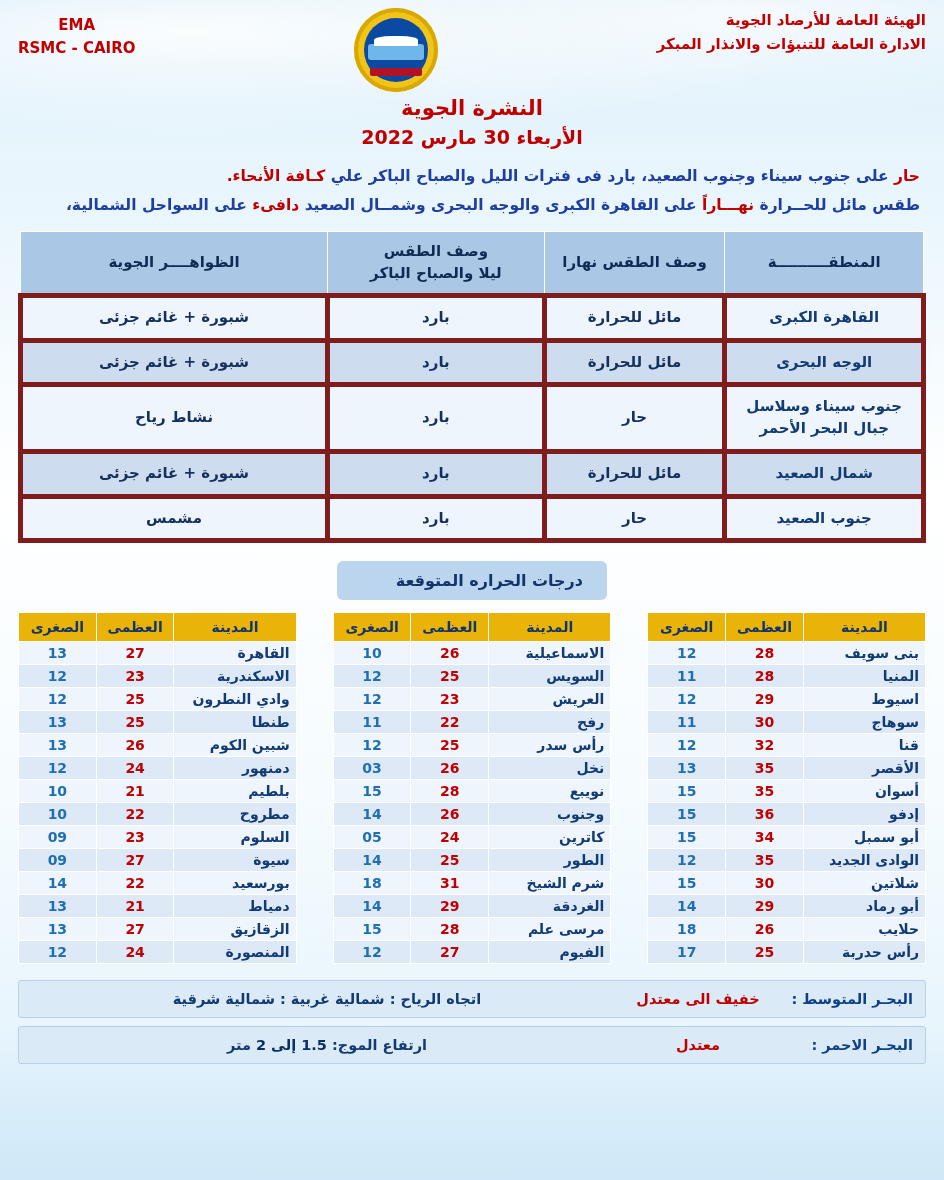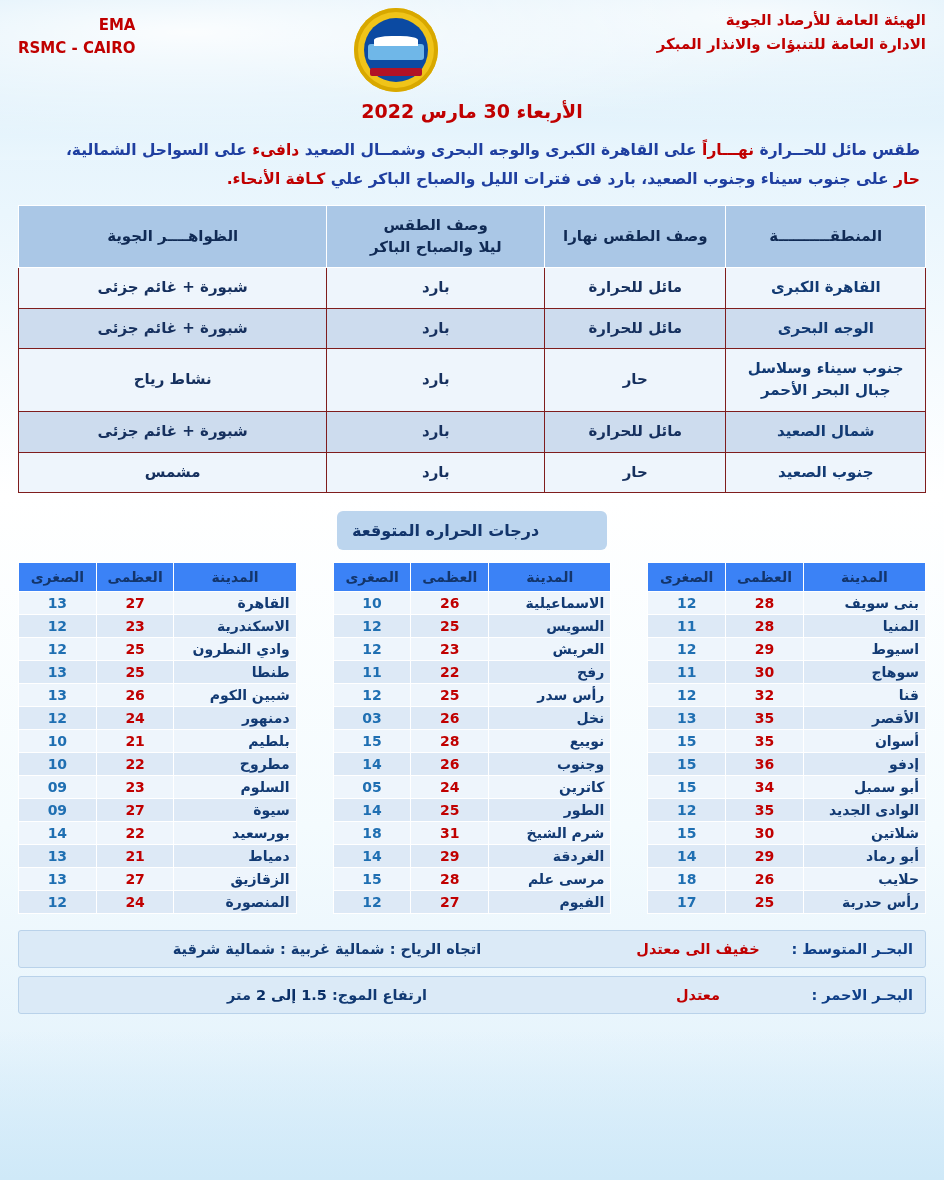--- a/index.html
+++ b/index.html
@@ -24,21 +24,21 @@
     position:absolute; left:0; right:0; bottom:0; height:150px;
     background: linear-gradient(to bottom, rgba(223,240,251,0), #cfe9f8);
     pointer-events:none;
   }
   .page { position:relative; z-index:2; padding: 8px 18px; }
 
   
   .header { display:flex; align-items:flex-start; justify-content:space-between; height:86px; }
   .hdr-right { text-align:right; line-height:1.6; }
   .hdr-right div { color:#c00000; font-weight:bold; font-size:15px; }
-  .hdr-left { text-align:right; line-height:1.5; padding-top:6px; }
+  .hdr-left { text-align:center; line-height:1.5; padding-top:6px; }
   .hdr-left div { color:#c00000; font-weight:bold; font-size:15px; }
   .logo { width:84px; height:84px; position:relative; }
   .logo .ring { position:absolute; inset:0; border-radius:50%; background:#f0c419;
                 box-shadow: inset 0 0 0 4px #d8a800; }
   .logo .inner { position:absolute; inset:10px; border-radius:50%; background:#0b4aa2; }
   .logo .band { position:absolute; left:14px; right:14px; top:36px; height:16px; background:#6fb7e8;
                 border-radius:3px; }
   .logo .band2 { position:absolute; left:20px; right:20px; top:28px; height:10px; background:#ffffff;
                 border-radius:40% 40% 0 0; }
   .logo .base { position:absolute; left:16px; right:16px; bottom:16px; height:8px; background:#b11226; border-radius:2px;}
@@ -51,43 +51,43 @@
   .summary .blue { color:#1f3fa0; }
   .summary .red { color:#c00000; }
 
   
   table.main { width:100%; border-collapse:collapse; margin-top:4px; font-size:15px; }
   table.main th {
     background:#aac7e6; color:#102a54; font-weight:bold; padding:8px 6px; text-align:center;
     border:1px solid #ffffff; line-height:1.5;
   }
   table.main td {
-    padding:9px 6px; text-align:center; border:1px solid #7f1d1d; color:#16305e; font-weight:bold;
+    padding:9px 6px; text-align:center; border:5px solid #7f1d1d; color:#16305e; font-weight:bold;
     line-height:1.45;
   }
   table.main tr:nth-child(odd) td { background:#eef5fc; }
   table.main tr:nth-child(even) td { background:#cddcee; }
   table.main td.region { color:#123a73; }
   table.main .col-area { width:22%; }
   table.main .col-day { width:20%; }
   table.main .col-night { width:24%; }
   table.main .col-phen { width:34%; }
 
   
   .temps-banner {
-    margin: 18px auto 12px auto; width:270px; text-align:left; background:#bcd5ee;
-    color:#13356b; font-weight:bold; font-size:16px; padding:10px 15px; border-radius:6px;
+    margin: 18px auto 12px auto; width:270px; text-align:right; background:#bcd5ee;
+    color:#13356b; font-weight:bold; font-size:16px; padding:10px 24px; border-radius:6px;
   }
 
   
   .cities { display:flex; gap:36px; justify-content:space-between; margin-top:4px; }
   .city-block { flex:1; }
   table.city { width:100%; border-collapse:collapse; font-size:14px; }
   table.city th {
-    background:#3b82f6; color:#13356b; font-weight:bold; padding:6px 4px; text-align:center;
+    background:#eab308; color:#13356b; font-weight:bold; padding:6px 4px; text-align:center;
     border:1px solid #ffffff;
   }
   table.city td { padding:3px 6px; border:1px solid #ffffff; background:#eef5fc; font-weight:bold; }
   table.city tr:nth-child(even) td { background:#dde9f6; }
   td.city-name { text-align:right; color:#123a73; width:44%; }
   td.city-max { text-align:center; color:#c00000; width:28%; }
   td.city-min { text-align:center; color:#1f6fb2; width:28%; }
 
   
   .seas { margin-top:16px; }
@@ -124,29 +124,30 @@
       <div class="base"></div>
     </div>
 
     <div class="hdr-left">
       <div>EMA</div>
       <div>RSMC - CAIRO</div>
     </div>
   </div>
 
   <div class="title-block">
+    <div class="t1">النشرة الجوية</div>
     <div class="t2">الأربعاء 30 مارس 2022</div>
   </div>
 
   <div class="summary">
     <div>
+      <span class="red">حار </span><span class="blue">على جنوب سيناء وجنوب الصعيد، بارد فى فترات الليل والصباح الباكر علي </span><span class="red">كـافة الأنحاء.</span>
+    </div>
+    <div>
       <span class="blue">طقس مائل للحــرارة </span><span class="red">نهـــاراً</span><span class="blue"> على القاهرة الكبرى والوجه البحرى وشمــال الصعيد </span><span class="red">دافىء</span><span class="blue"> على السواحل الشمالية،</span>
-    </div>
-    <div>
-      <span class="red">حار </span><span class="blue">على جنوب سيناء وجنوب الصعيد، بارد فى فترات الليل والصباح الباكر علي </span><span class="red">كـافة الأنحاء.</span>
     </div>
   </div>
 
   <table class="main">
     <thead>
       <tr>
         <th class="col-area">المنطقــــــــــة</th>
         <th class="col-day">وصف الطقس نهارا</th>
         <th class="col-night">
           <span>وصف الطقس</span><br>

